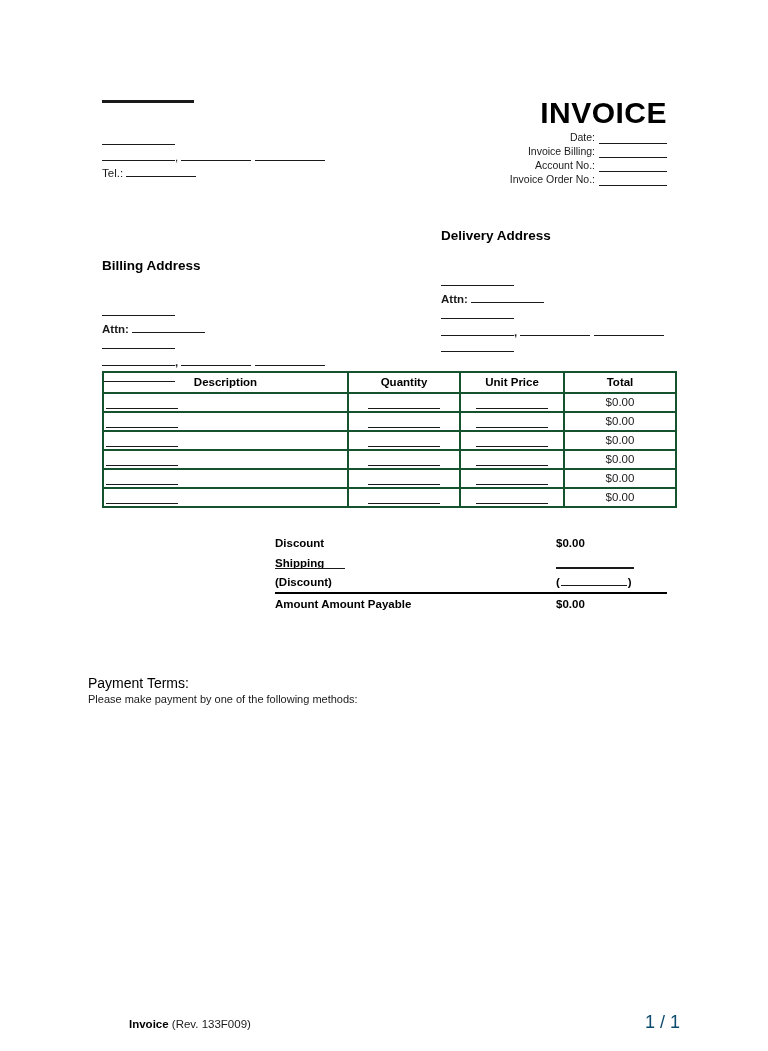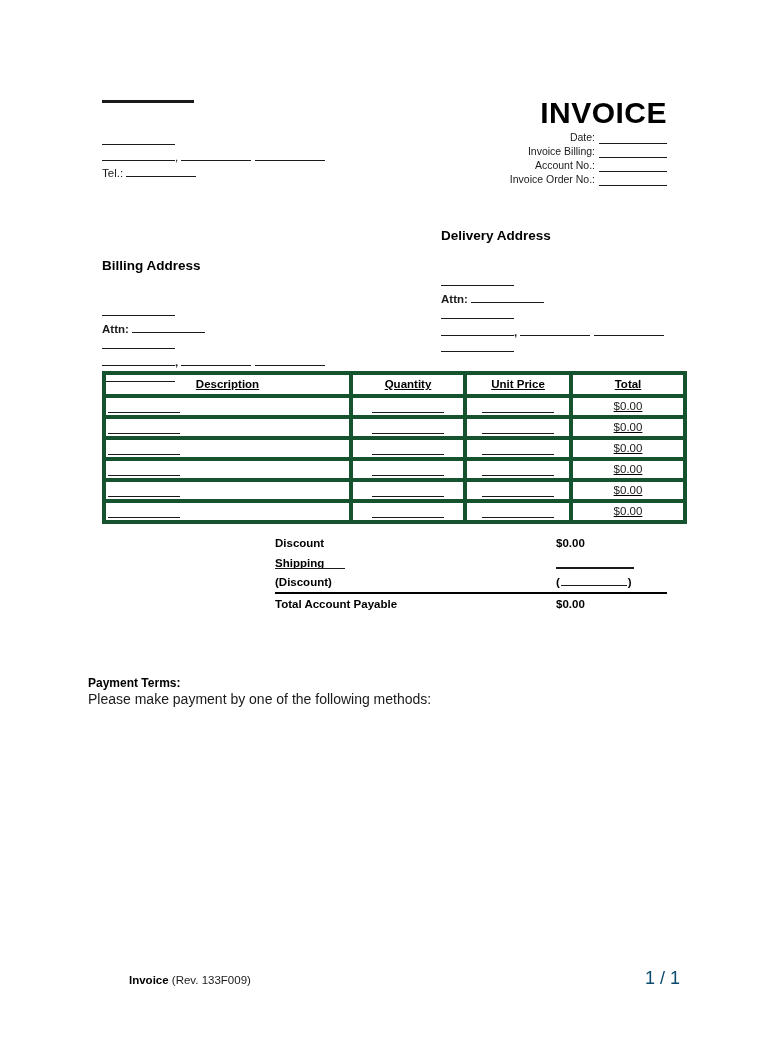--- a/index.html
+++ b/index.html
@@ -108,24 +108,23 @@
   
   .items {
     position: absolute;
     left: 102px;
     top: 371px;
     width: 565px;
     border-collapse: collapse;
     table-layout: fixed;
   }
   .items th, .items td {
-    border: 4px solid #14532d;
+    border: 2px solid #14532d;
     padding: 0;
     height: 17px;
-    text-decoration: underline;
   }
   .items th {
     font-size: 11.5px;
     font-weight: bold;
     text-align: center;
     height: 19px;
     line-height: 19px;
   }
   .items td {
     vertical-align: bottom;
@@ -238,37 +237,37 @@
   }
 
   
   .pay {
     position: absolute;
     left: 88px;
     top: 675px;
     width: 560px;
   }
   .pay-title {
-    font-size: 12px;
-    font-weight: bold;
+    font-size: 14px;
+    font-weight: normal;
     line-height: 16px;
     color: #000;
   }
   .pay-text {
-    font-size: 14px;
+    font-size: 11px;
     line-height: 16px;
     color: #1a1a1a;
   }
 
   
   .footer {
     position: absolute;
     left: 88px;
     right: 88px;
-    top: 968px;
+    top: 1012px;
     display: flex;
     justify-content: space-between;
     align-items: baseline;
     padding-left: 41px;
   }
   .foot-left { font-size: 11.5px; color: #1a1a1a; }
   .foot-left b { font-weight: bold; color: #000; }
   .foot-right { font-size: 18px; color: #0c4a6e; }
 </style>
 </head>
@@ -474,21 +473,21 @@
 
     <div class="tot-row">
       <span class="disc-label-blank"></span>
       <span class="tot-label">(Discount)</span>
       <span class="tot-value-blank" style="top:-6px;"></span>
       <span class="disc-value"><span>(</span><span class="blank"></span><span>)</span></span>
       <span class="tot-rule" style="top:19px;"></span>
     </div>
 
     <div class="tot-row" style="height:20px;">
-      <span class="tot-label" style="top:2px;">Total Account Payable</span>
+      <span class="tot-label" style="top:2px;">Amount Amount Payable</span>
       <span class="tot-value" style="top:2px;">$0.00</span>
     </div>
 
   </div>
 
   <div class="pay">
     <div class="pay-title">Payment Terms:</div>
     <div class="pay-text">Please make payment by one of the following methods:</div>
   </div>
 

